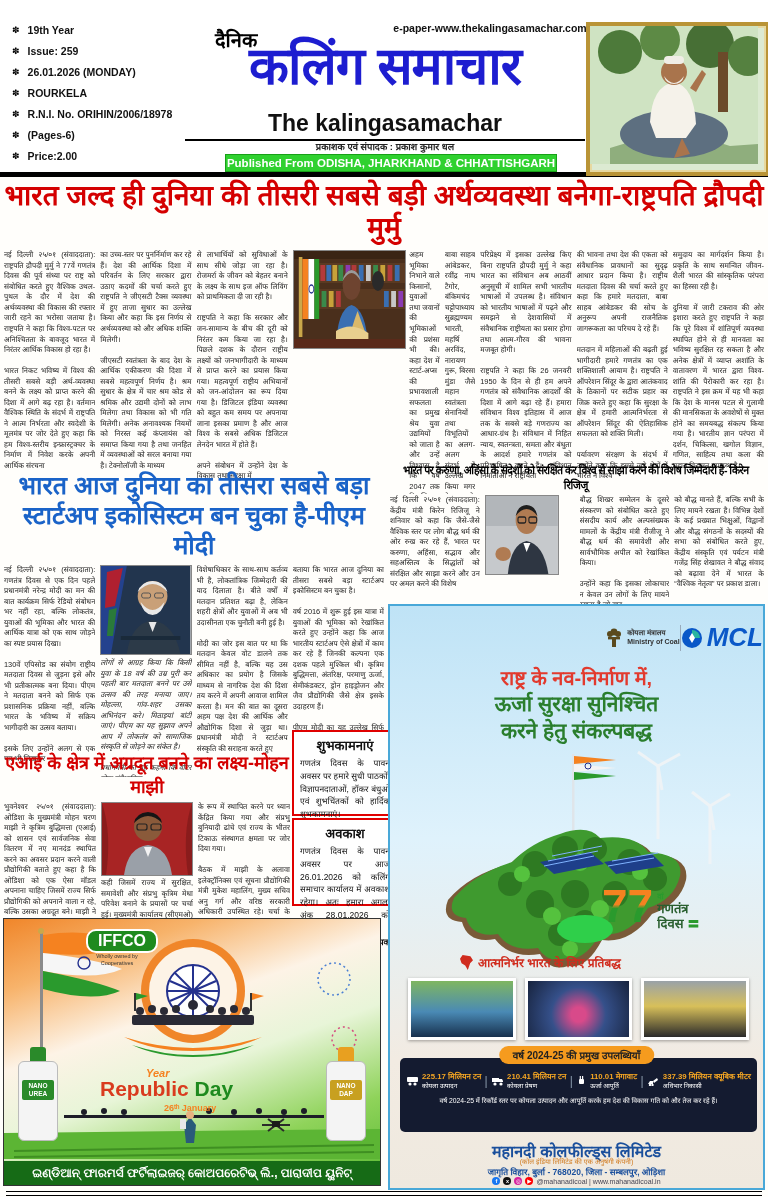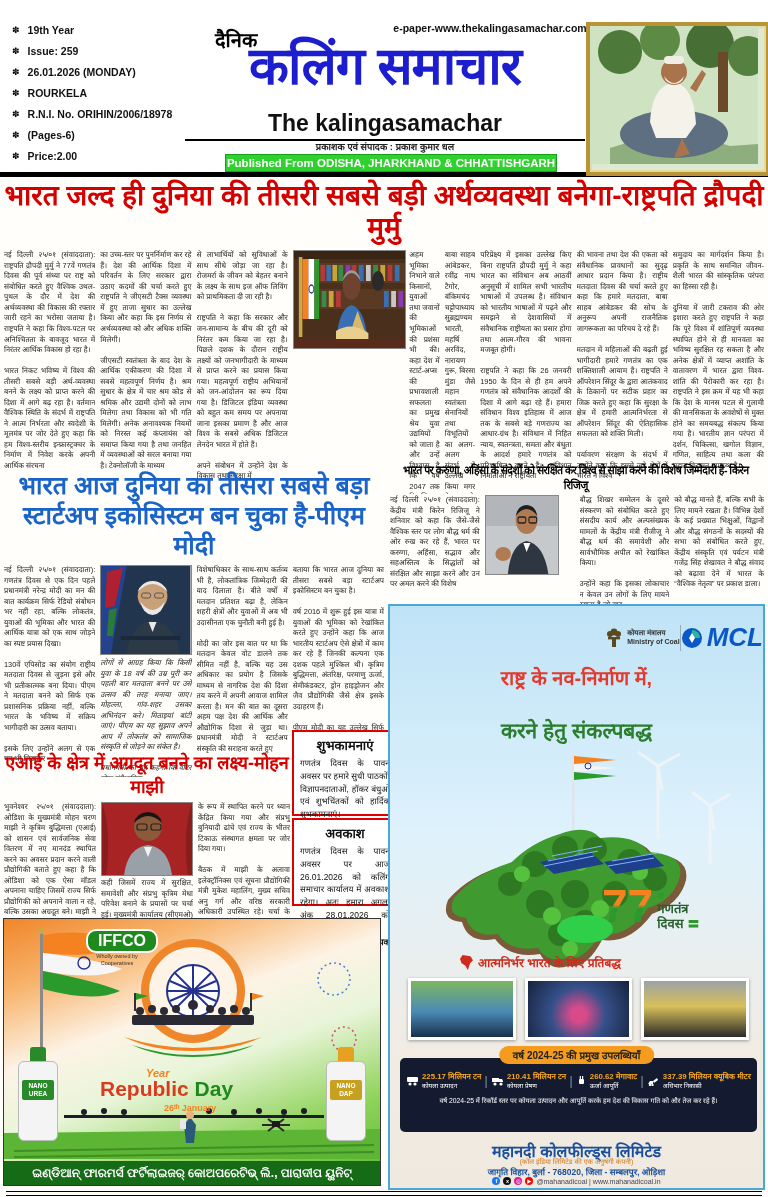--- a/index.html
+++ b/index.html
@@ -354,21 +354,21 @@
         <svg width="22" height="22" viewBox="0 0 22 22">
           <circle cx="11" cy="11" r="10" fill="#0a58c8"></circle>
           <path d="M11 3 A8 8 0 0 1 19 11 L11 11 Z" fill="#2ab5a0"></path>
           <path d="M11 6 L14 11 L11 16 L8 11 Z" fill="#fff"></path>
         </svg>
         <span>MCL</span>
       </div>
     </div>
     <div class="mcl-slogan1">राष्ट्र के नव-निर्माण में,</div>
     <div class="mcl-slogan2">
-      <br>
+      <span>ऊर्जा सुरक्षा सुनिश्चित</span><br>
       <span>करने हेतु संकल्पबद्ध</span>
     </div>
     <svg class="mcl-scene" viewBox="0 0 377 230">
       <rect x="182" y="10" width="2.5" height="78" fill="#dfe5ea"></rect>
       <path d="M184 12 L226 16 L184 20 Z" fill="#f58220"></path>
       <path d="M184 20 L226 24 L184 28 Z" fill="#f4f4f4"></path>
       <circle cx="198" cy="22" r="3" fill="none" stroke="#24318e" stroke-width="1"></circle>
       <path d="M184 28 L226 32 L184 36 Z" fill="#2a9a2d"></path>
       <g stroke="#eef3f6" stroke-width="3" fill="none">
         <line x1="268" y1="20" x2="268" y2="95"></line>
@@ -464,21 +464,21 @@
             </div>
         </div>
           <span class="stat-sep">|</span>
         <div class="stat">
           <svg width="11" height="11" viewBox="0 0 11 11">
               <rect x="3" y="4" width="5" height="5" rx="1" fill="#fff"></rect>
               <rect x="3.7" y="1" width="1.2" height="3" fill="#fff"></rect>
               <rect x="6" y="1" width="1.2" height="3" fill="#fff"></rect>
             </svg>
           <div>
-              <div class="num">260.62 मेगावाट</div>
+              <div class="num">110.01 मेगावाट</div>
                <div class="lab">ऊर्जा आपूर्ति</div>
             </div>
         </div>
           <span class="stat-sep">|</span>
         <div class="stat">
           <svg width="13" height="11" viewBox="0 0 13 11">
               <path d="M1 9 L6 9 L6 6 L3 6 Z" fill="#fff"></path>
               <path d="M6 6 L10 3 L11 5 L7 8 Z" fill="#fff"></path>
               <circle cx="3" cy="10" r="1.2" fill="#fff"></circle>
               <circle cx="5.5" cy="10" r="1.2" fill="#fff"></circle>

